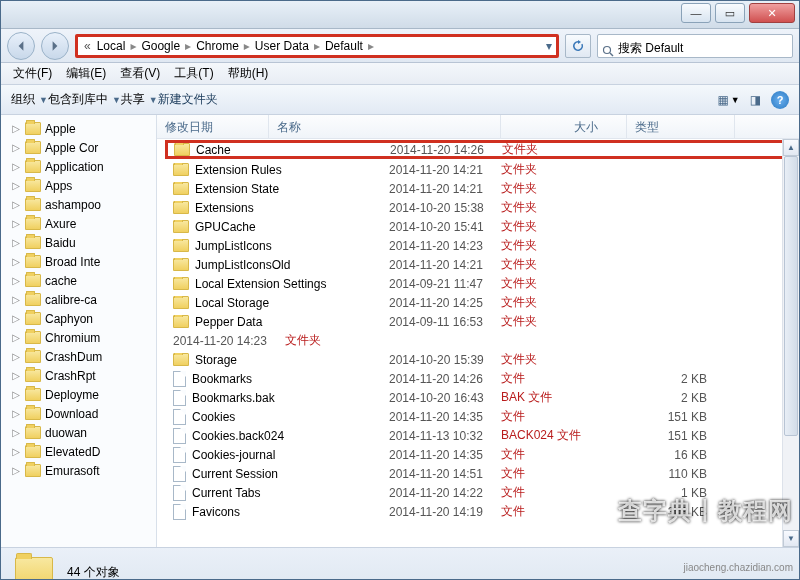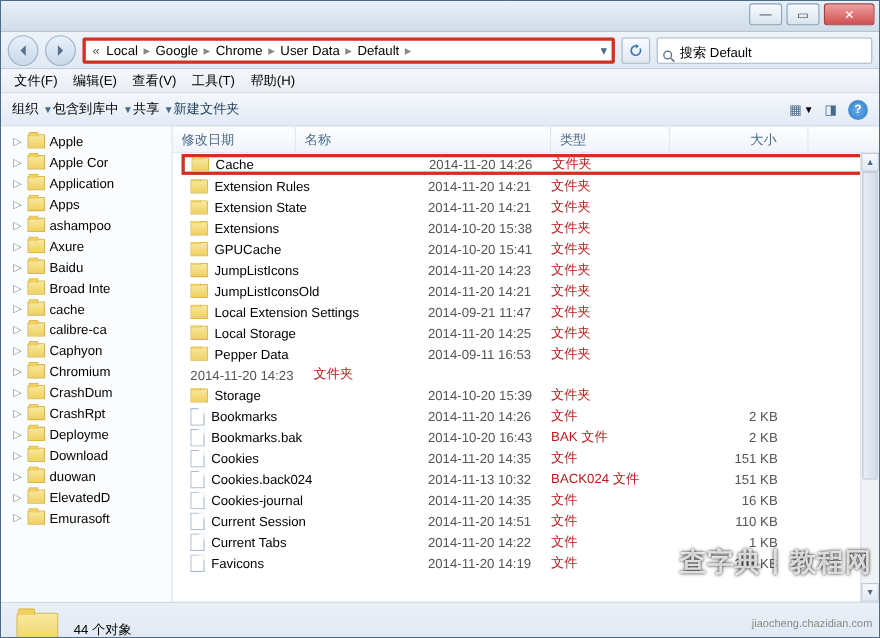--- a/index.html
+++ b/index.html
@@ -230,22 +230,22 @@
       <div class="tree-row">
         <span class="tree-expand">▷</span>
         <span class="folder-ico"></span>
         <span>Emurasoft</span>
       </div>
     </div>
   <div class="list">
     <div class="list-header">
       <div class="lh-cell col-date">修改日期</div>
       <div class="lh-cell col-name">名称</div>
+      <div class="lh-cell col-size">大小</div>
       <div class="lh-cell col-type">类型</div>
-      <div class="lh-cell col-size">大小</div>
     </div>
     <div class="list-body" id="list-body">
         <div class="list-row highlight-row">
           <div class="cell name">
             <span class="folder-ico"></span>
             <span>Cache</span>
           </div>
           <div class="cell date">2014-11-20 14:26</div>
           <div class="cell type">文件夹</div>
           <div class="cell size"></div>

